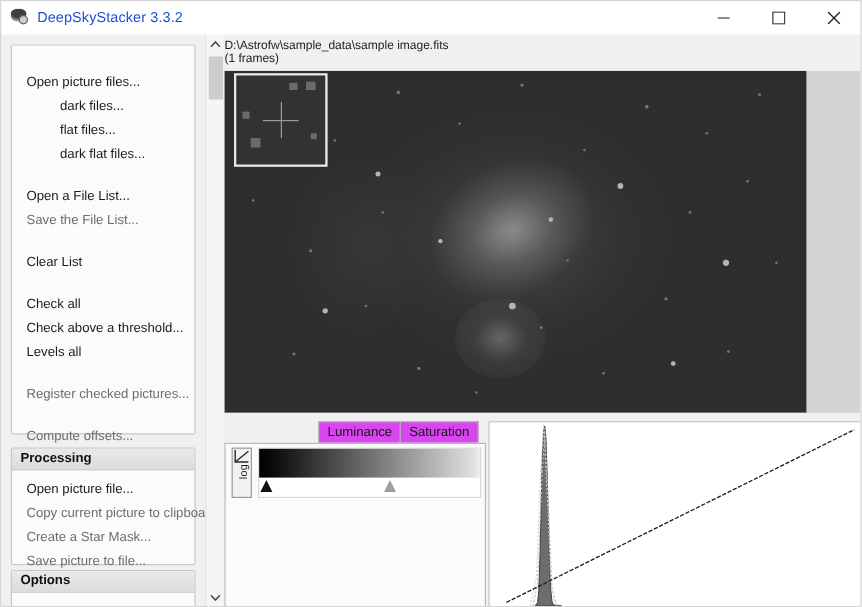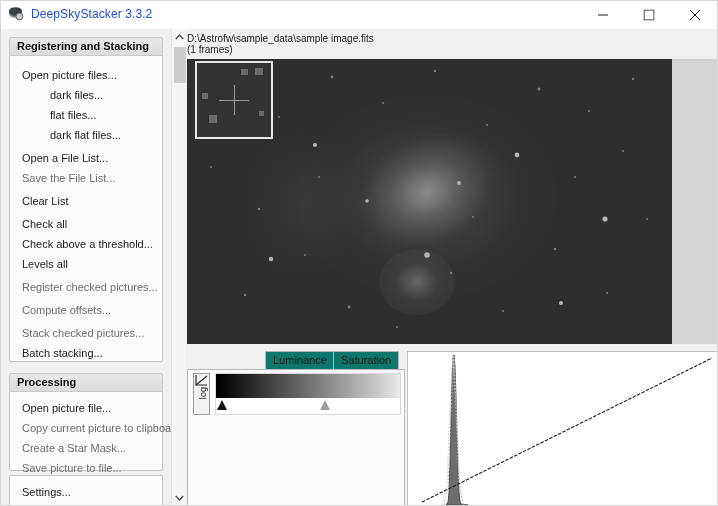--- a/index.html
+++ b/index.html
@@ -23,21 +23,21 @@
 
   
   .leftpanel{position:absolute;left:0;top:28px;width:170px;height:477px;background:#f0f0f0;}
   .group{position:absolute;left:8px;width:154px;background:#fbfbfb;border:1px solid #c8c8c8;border-radius:2px;box-sizing:border-box;}
   .group-head{height:17px;line-height:17px;padding-left:7px;font-weight:bold;font-size:11px;color:#101010;
       background:linear-gradient(#e9e9e9,#dcdcdc);border-bottom:1px solid #c8c8c8;}
   .group-body{padding:6px 0 8px 0;}
   .mi{height:20px;line-height:20px;padding-left:12px;font-size:11px;color:#1b1b1b;white-space:nowrap;cursor:default;}
   .mi.sub{padding-left:40px;}
   .mi.dim{color:#6d6d6d;}
-  .mi.sp{margin-top:3px;}
+  .mi.sp{margin-top:15px;}
 
   .g-reg{top:8px;height:325px;}
   .g-proc{top:344px;height:98px;}
   .g-opt{top:446px;height:40px;}
 
   
   .vscroll{position:absolute;left:170px;top:28px;width:15px;height:477px;background:#f5f5f5;border-left:1px solid #e4e4e4;}
   .vscroll .arrow{position:absolute;left:0;width:15px;height:16px;display:flex;align-items:center;justify-content:center;}
   .vscroll .arrow.up{top:0;}
   .vscroll .arrow.dn{bottom:0;}
@@ -51,21 +51,21 @@
   .skyimg{position:absolute;left:0;top:0;width:485px;height:285px;
       background-color:#2e2e2e;}
   .gal{position:absolute;border-radius:50%;}
   .inset{position:absolute;left:8px;top:2px;width:78px;height:78px;background:#323232;border:2px solid #e8e8e8;box-sizing:border-box;}
   .cross-h{position:absolute;left:22px;top:37px;width:30px;height:1px;background:#9a9a9a;}
   .cross-v{position:absolute;left:37px;top:22px;width:1px;height:30px;background:#9a9a9a;}
 
   
   .tabstrip{position:absolute;left:1px;top:322px;width:218px;height:18px;}
   .tab{position:absolute;top:0;height:18px;line-height:17px;padding:0 7px;font-size:11px;color:#161616;
-      background:#0f766e;border:1px solid #b9b9b9;border-bottom:none;box-sizing:border-box;white-space:nowrap;cursor:default;}
+      background:#d946ef;border:1px solid #b9b9b9;border-bottom:none;box-sizing:border-box;white-space:nowrap;cursor:default;}
   .tab.active{background:#fbfbfb;border-bottom:1px solid #fbfbfb;}
 
   .levelsbox{position:absolute;left:1px;top:340px;width:218px;height:137px;background:#fbfbfb;border:1px solid #b9b9b9;box-sizing:border-box;}
   .logbtn{position:absolute;left:5px;top:3px;width:17px;height:42px;background:#f2f2f2;border:1px solid #9b9b9b;box-sizing:border-box;}
   .logtxt{position:absolute;left:-5px;top:14px;width:28px;text-align:center;font-size:9px;
       transform:rotate(-90deg);transform-origin:50% 50%;color:#1a1a1a;letter-spacing:.2px;}
   .gradwrap{position:absolute;left:27px;top:3px;width:186px;height:42px;background:#fff;border:1px solid #d9d9d9;box-sizing:border-box;}
   .grad{position:absolute;left:0;top:0;width:184px;height:24px;background:linear-gradient(90deg,#000000 0%,#0a0a0a 6%,#8c8c8c 62%,#e0e0e0 97%,#eeeeee 100%);}
   .handle{position:absolute;top:26px;width:0;height:0;}
   .handle.solid{border-left:5px solid transparent;border-right:5px solid transparent;border-bottom:10px solid #121212;}
@@ -105,21 +105,20 @@
       <svg width="11" height="11" viewBox="0 0 11 11">
           <line x1="0.5" y1="0.5" x2="10.5" y2="10.5" stroke="#1a1a1a" stroke-width="1"></line>
           <line x1="10.5" y1="0.5" x2="0.5" y2="10.5" stroke="#1a1a1a" stroke-width="1"></line>
         </svg>
     </div>
   </div>
 
   <div class="leftpanel">
 
     <div class="group g-reg">
-      <div class="group-head">Registering and Stacking</div>
       <div class="group-body">
         <div class="mi sp">Open picture files...</div>
         <div class="mi sub">dark files...</div>
         <div class="mi sub">flat files...</div>
         <div class="mi sub">dark flat files...</div>
         <div class="mi sp">Open a File List...</div>
         <div class="mi dim">Save the File List...</div>
         <div class="mi sp">Clear List</div>
         <div class="mi sp">Check all</div>
         <div class="mi">Check above a threshold...</div>
@@ -135,20 +134,21 @@
       <div class="group-head">Processing</div>
       <div class="group-body">
         <div class="mi">Open picture file...</div>
         <div class="mi dim">Copy current picture to clipboard</div>
         <div class="mi dim">Create a Star Mask...</div>
         <div class="mi dim">Save picture to file...</div>
       </div>
     </div>
 
     <div class="group g-opt">
+      <div class="group-head">Options</div>
       <div class="group-body">
         <div class="mi">Settings...</div>
       </div>
     </div>
   </div>
 
   <div class="vscroll">
     <div class="arrow up">
       <svg width="9" height="6" viewBox="0 0 9 6">
           <polyline points="0.8,5 4.5,1 8.2,5" fill="none" stroke="#4a4a4a" stroke-width="1.3"></polyline>

